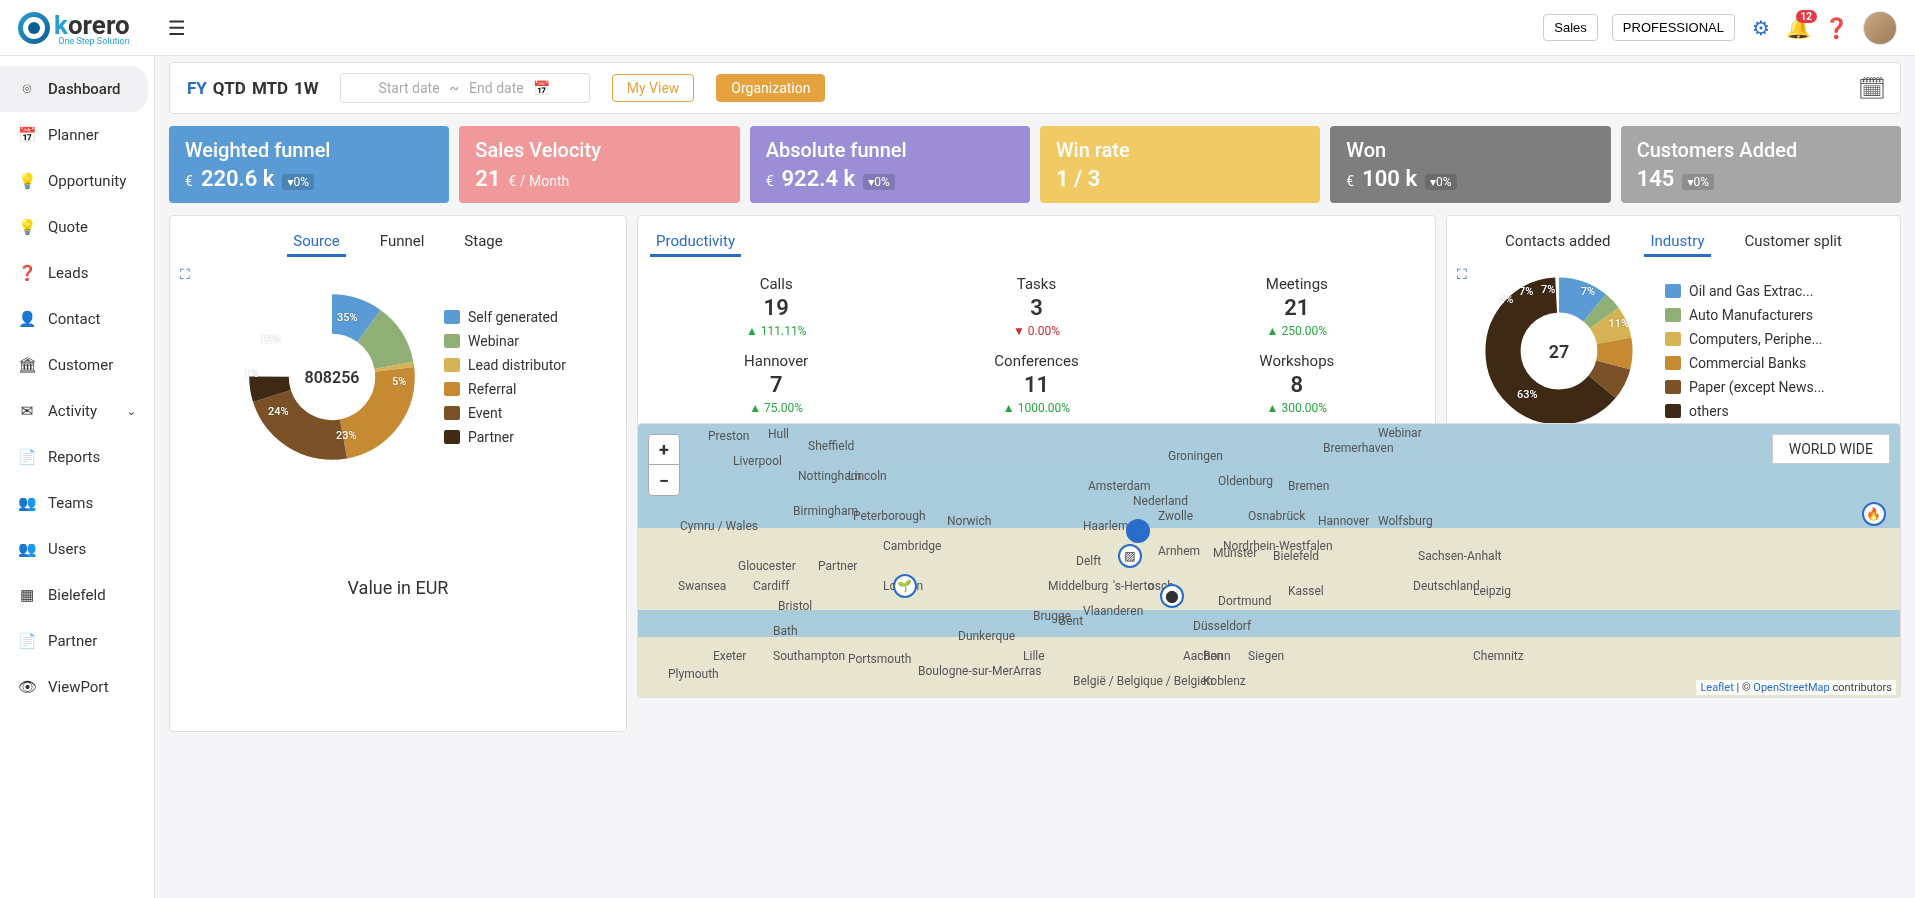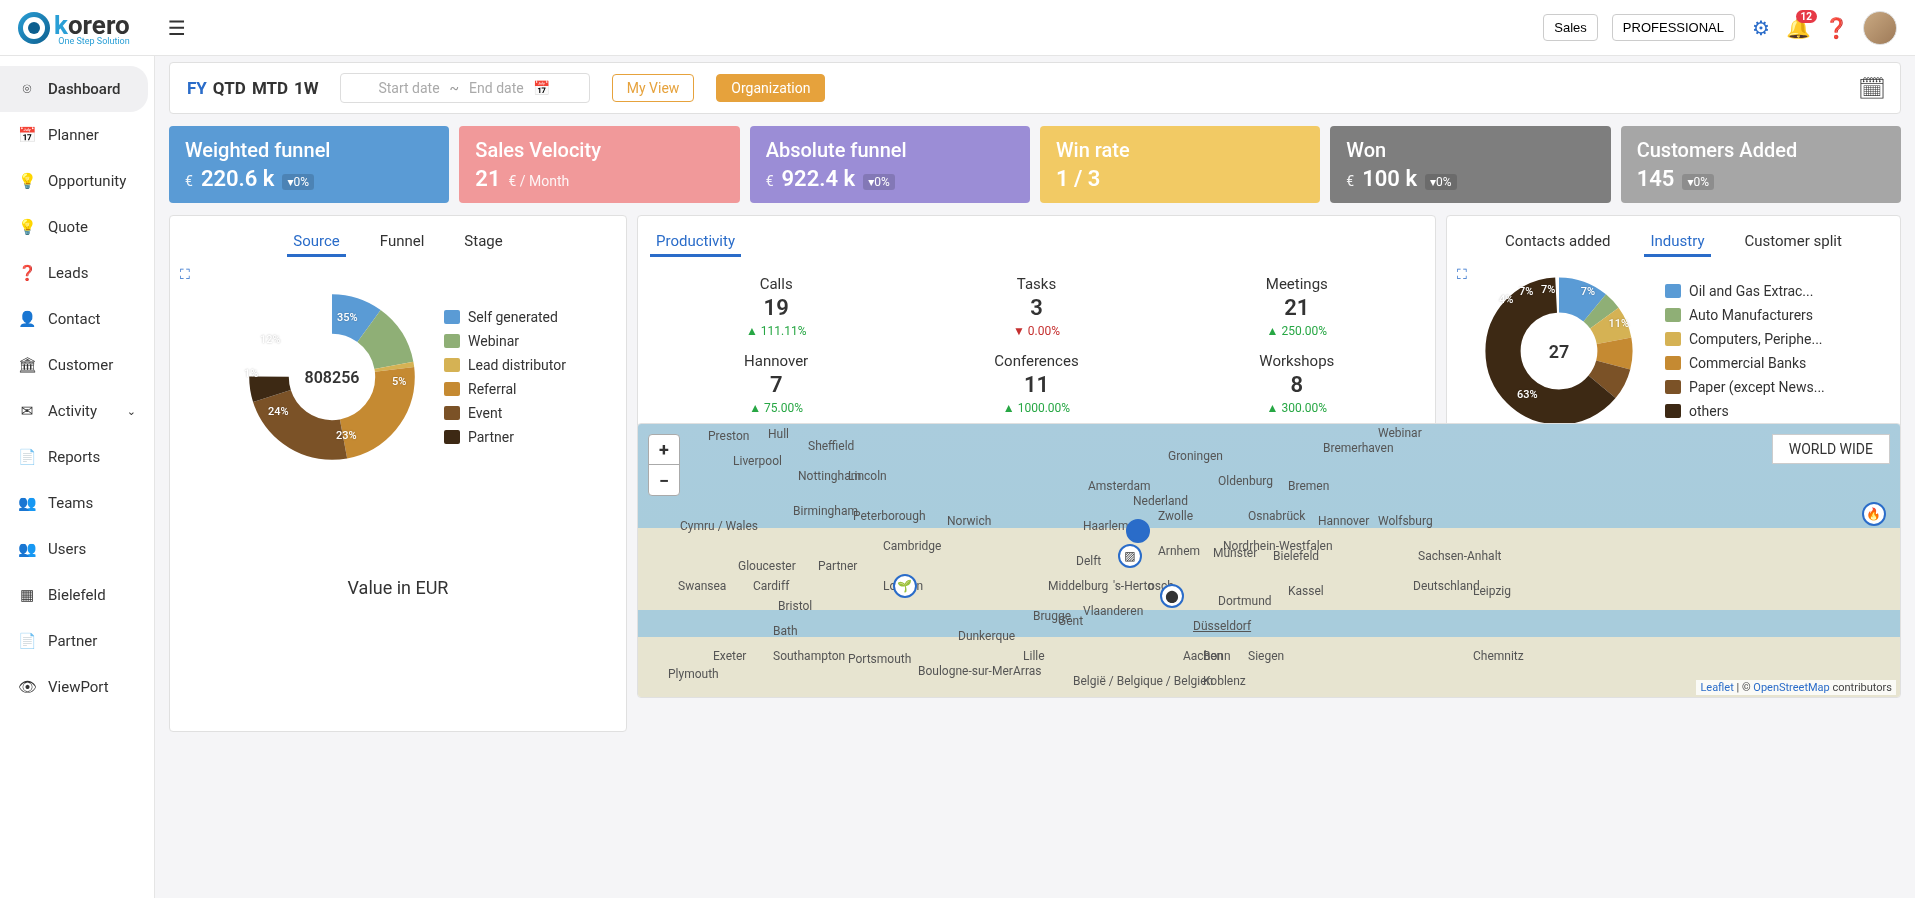--- a/index.html
+++ b/index.html
@@ -404,21 +404,21 @@
           <span class="map-label" style="left: 410px; top: 155px;">Middelburg</span>
           <span class="map-label" style="left: 475px; top: 155px;">'s-Herto</span>
           <span class="map-label" style="left: 510px; top: 155px;">osch</span>
           <span class="map-label" style="left: 580px; top: 170px;">Dortmund</span>
           <span class="map-label" style="left: 650px; top: 160px;">Kassel</span>
           <span class="map-label" style="left: 775px; top: 155px;">Deutschland</span>
           <span class="map-label" style="left: 835px; top: 160px;">Leipzig</span>
           <span class="map-label" style="left: 395px; top: 185px;">Brugge</span>
           <span class="map-label" style="left: 420px; top: 190px;">Gent</span>
           <span class="map-label" style="left: 445px; top: 180px;">Vlaanderen</span>
-          <span class="map-label" style="left: 555px; top: 195px; text-decoration: underline;">Düsseldorf</span>
+          <span class="map-label" style="left: 555px; top: 195px;">Düsseldorf</span>
           <span class="map-label" style="left: 320px; top: 205px;">Dunkerque</span>
           <span class="map-label" style="left: 385px; top: 225px;">Lille</span>
           <span class="map-label" style="left: 545px; top: 225px;">Aachen</span>
           <span class="map-label" style="left: 565px; top: 225px;">Bonn</span>
           <span class="map-label" style="left: 610px; top: 225px;">Siegen</span>
           <span class="map-label" style="left: 835px; top: 225px;">Chemnitz</span>
           <span class="map-label" style="left: 280px; top: 240px;">Boulogne-sur-Mer</span>
           <span class="map-label" style="left: 375px; top: 240px;">Arras</span>
           <span class="map-label" style="left: 435px; top: 250px;">België / Belgique / Belgien</span>
           <span class="map-label" style="left: 565px; top: 250px;">Koblenz</span>

